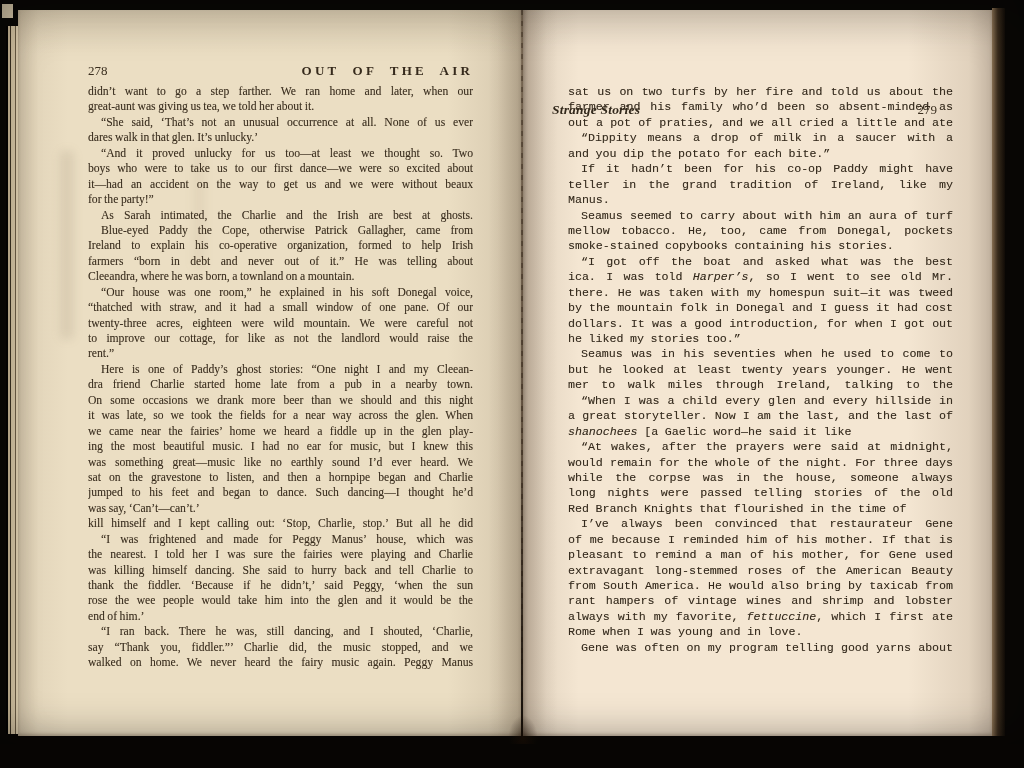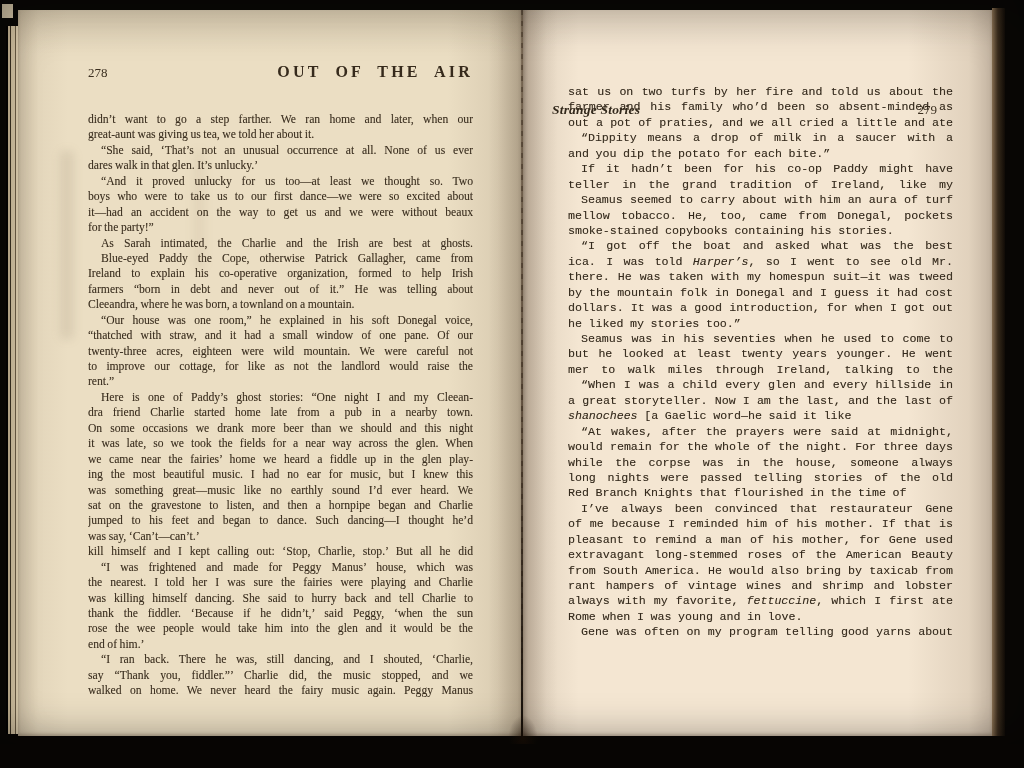--- a/index.html
+++ b/index.html
@@ -22,24 +22,24 @@
       #f4e6d2;
     box-shadow: inset 0 -2px 3px rgba(60,40,20,0.25);}
   
   .text-col{position:absolute;width:385px;}
   .left-page .text-col{left:70px;}
   .right-page .text-col{left:45px;}
   .rh{position:absolute;top:53px;width:385px;display:flex;justify-content:space-between;align-items:baseline;}
   .left-page .rh{left:70px;}
   .right-page .rh{left:29px;margin-top:39px;}
   .folio{font-size:13px;color:#3a2e1f;}
-  .rh-caps{font-weight:700;font-size:16px;letter-spacing:3.2px;word-spacing:7px;color:#362a1c;}
+  .rh-caps{font-weight:700;font-size:13px;letter-spacing:3.2px;word-spacing:7px;color:#362a1c;}
   .rh-ital{font-weight:700;font-style:italic;font-size:13.5px;color:#32281b;letter-spacing:0.2px;}
   .body-col{top:74px;}
-  .left-page .body-col{color:#3b2f20;margin-top:28px;}
+  .left-page .body-col{color:#3b2f20;}
   .right-page .body-col{color:#33291c;font-family:Liberation Mono, monospace;}
   .line{height:15.45px;line-height:15.45px;font-size:11.6px;overflow:hidden;
         word-spacing:-0.3px;text-shadow:0.2px 0.2px 0 rgba(60,45,25,0.30);}
   .line.ju{text-align:justify;text-align-last:justify;}
   .line.ind{text-indent:13px;}
   
   .gutter-shade{position:absolute;left:488px;top:10px;bottom:8px;width:70px;pointer-events:none;
     background:linear-gradient(to right, rgba(0,0,0,0), rgba(50,32,16,0.14) 42%, rgba(35,20,9,0.26) 50%,
                rgba(50,32,16,0.12) 58%, rgba(0,0,0,0));}
   .gutter-line{position:absolute;left:521px;top:10px;bottom:8px;width:2px;
@@ -121,20 +121,21 @@
       <span class="folio">279</span>
     </div>
     <div class="text-col body-col" id="right-body">
         <div class="line ju"><span>sat us on two turfs by her fire and told us about the misfortunes of a</span></div>
         <div class="line ju"><span>farmer and his family who’d been so absent-minded as not to put</span></div>
         <div class="line ju"><span>out a pot of praties, and we all cried a little and ate praties dippity.</span></div>
         <div class="line ind ju"><span>“Dippity means a drop of milk in a saucer with a pinch of salt in it,</span></div>
         <div class="line"><span>and you dip the potato for each bite.”</span></div>
         <div class="line ind ju"><span>If it hadn’t been for his co-op Paddy might have become a story-</span></div>
         <div class="line ju"><span>teller in the grand tradition of Ireland, like my friend, Seamus Mc-</span></div>
+        <div class="line"><span>Manus.</span></div>
         <div class="line ind ju"><span>Seamus seemed to carry about with him an aura of turf smoke and</span></div>
         <div class="line ju"><span>mellow tobacco. He, too, came from Donegal, pockets filled with</span></div>
         <div class="line"><span>smoke-stained copybooks containing his stories.</span></div>
         <div class="line ind ju"><span>“I got off the boat and asked what was the best magazine in Amer-</span></div>
         <div class="line ju"><span>ica. I was told </span><i>Harper’s</i><span>, so I went to see old Mr. Alden, the editor</span></div>
         <div class="line ju"><span>there. He was taken with my homespun suit—it was tweed woven</span></div>
         <div class="line ju"><span>by the mountain folk in Donegal and I guess it had cost me five</span></div>
         <div class="line ju"><span>dollars. It was a good introduction, for when I got out the notebooks</span></div>
         <div class="line"><span>he liked my stories too.”</span></div>
         <div class="line ind ju"><span>Seamus was in his seventies when he used to come to my program,</span></div>

